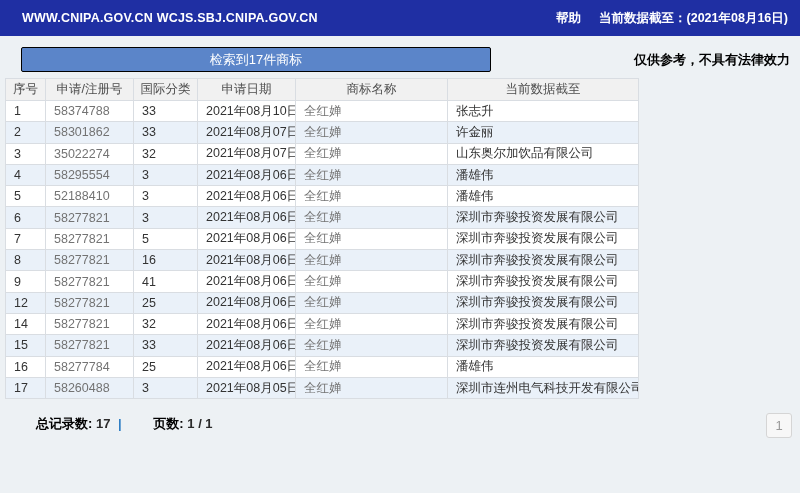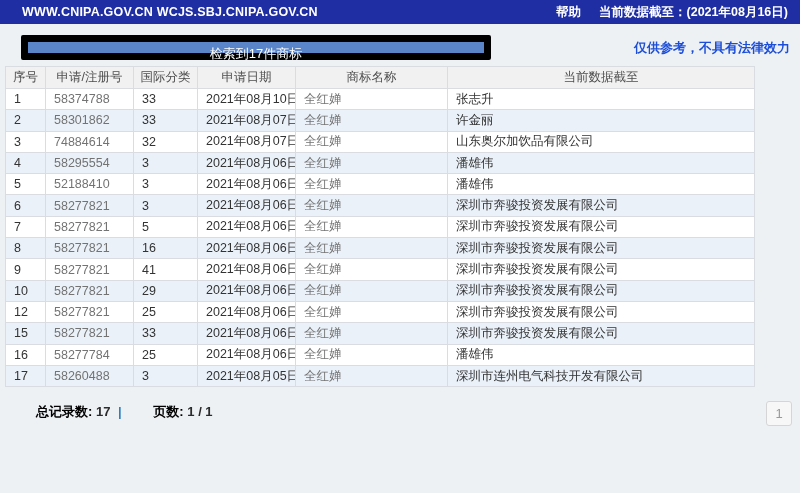--- a/index.html
+++ b/index.html
@@ -6,21 +6,21 @@
   html,body { width:800px; height:493px; }
   body {
     font-family:"Liberation Sans","DejaVu Sans",sans-serif;
     background:#edf1f4;
     font-size:13px;
     color:#333;
     overflow:hidden;
   }
   
   .topbar {
-    height:24px;
+    height:36px;
     background:#1f2fa3;
     color:#fff;
     display:flex;
     align-items:center;
     padding:0 8px 0 22px;
     font-size:12.5px;
     font-weight:bold;
     white-space:nowrap;
   }
   .topbar .site-title { letter-spacing:0.2px; }
@@ -31,40 +31,40 @@
   .toolbar {
     display:flex;
     align-items:center;
     margin:11px 8px 0 21px;
     height:25px;
   }
   .result-btn {
     width:470px;
     height:25px;
     background:#5b85c9;
-    border:7px solid #000000;
+    border:1px solid #000000;
     border-radius:2px;
     color:#fff;
     font-size:13px;
     font-family:inherit;
     cursor:pointer;
     line-height:23px;
     text-align:center;
   }
   .disclaimer {
     margin-left:auto;
-    color:#1d4ed8;
+    color:#000000;
     font-weight:bold;
     font-size:13px;
     padding-right:2px;
   }
   
   .table-wrap { margin:6px 5px 0 5px; }
   table {
-    width:750px;
+    width:634px;
     border-collapse:collapse;
     table-layout:fixed;
     background:#fff;
   }
   th, td {
     border:1px solid #d9dde2;
     font-weight:normal;
     overflow:hidden;
     white-space:nowrap;
   }
@@ -154,21 +154,21 @@
         <tr>
           <td>2</td>
           <td><a class="cell-link">58301862</a></td>
           <td>33</td>
           <td>2021年08月07日</td>
           <td><a class="cell-link">全红婵</a></td>
           <td>许金丽</td>
         </tr>
         <tr>
           <td>3</td>
-          <td><a class="cell-link">74884614</a></td>
+          <td><a class="cell-link">35022274</a></td>
           <td>32</td>
           <td>2021年08月07日</td>
           <td><a class="cell-link">全红婵</a></td>
           <td>山东奥尔加饮品有限公司</td>
         </tr>
         <tr>
           <td>4</td>
           <td><a class="cell-link">58295554</a></td>
           <td>3</td>
           <td>2021年08月06日</td>
@@ -209,31 +209,31 @@
         </tr>
         <tr>
           <td>9</td>
           <td><a class="cell-link">58277821</a></td>
           <td>41</td>
           <td>2021年08月06日</td>
           <td><a class="cell-link">全红婵</a></td>
           <td>深圳市奔骏投资发展有限公司</td>
         </tr>
         <tr>
-          <td>10</td>
-          <td><a class="cell-link">58277821</a></td>
-          <td>29</td>
-          <td>2021年08月06日</td>
-          <td><a class="cell-link">全红婵</a></td>
-          <td>深圳市奔骏投资发展有限公司</td>
-        </tr>
-        <tr>
           <td>12</td>
           <td><a class="cell-link">58277821</a></td>
           <td>25</td>
+          <td>2021年08月06日</td>
+          <td><a class="cell-link">全红婵</a></td>
+          <td>深圳市奔骏投资发展有限公司</td>
+        </tr>
+        <tr>
+          <td>14</td>
+          <td><a class="cell-link">58277821</a></td>
+          <td>32</td>
           <td>2021年08月06日</td>
           <td><a class="cell-link">全红婵</a></td>
           <td>深圳市奔骏投资发展有限公司</td>
         </tr>
         <tr>
           <td>15</td>
           <td><a class="cell-link">58277821</a></td>
           <td>33</td>
           <td>2021年08月06日</td>
           <td><a class="cell-link">全红婵</a></td>

